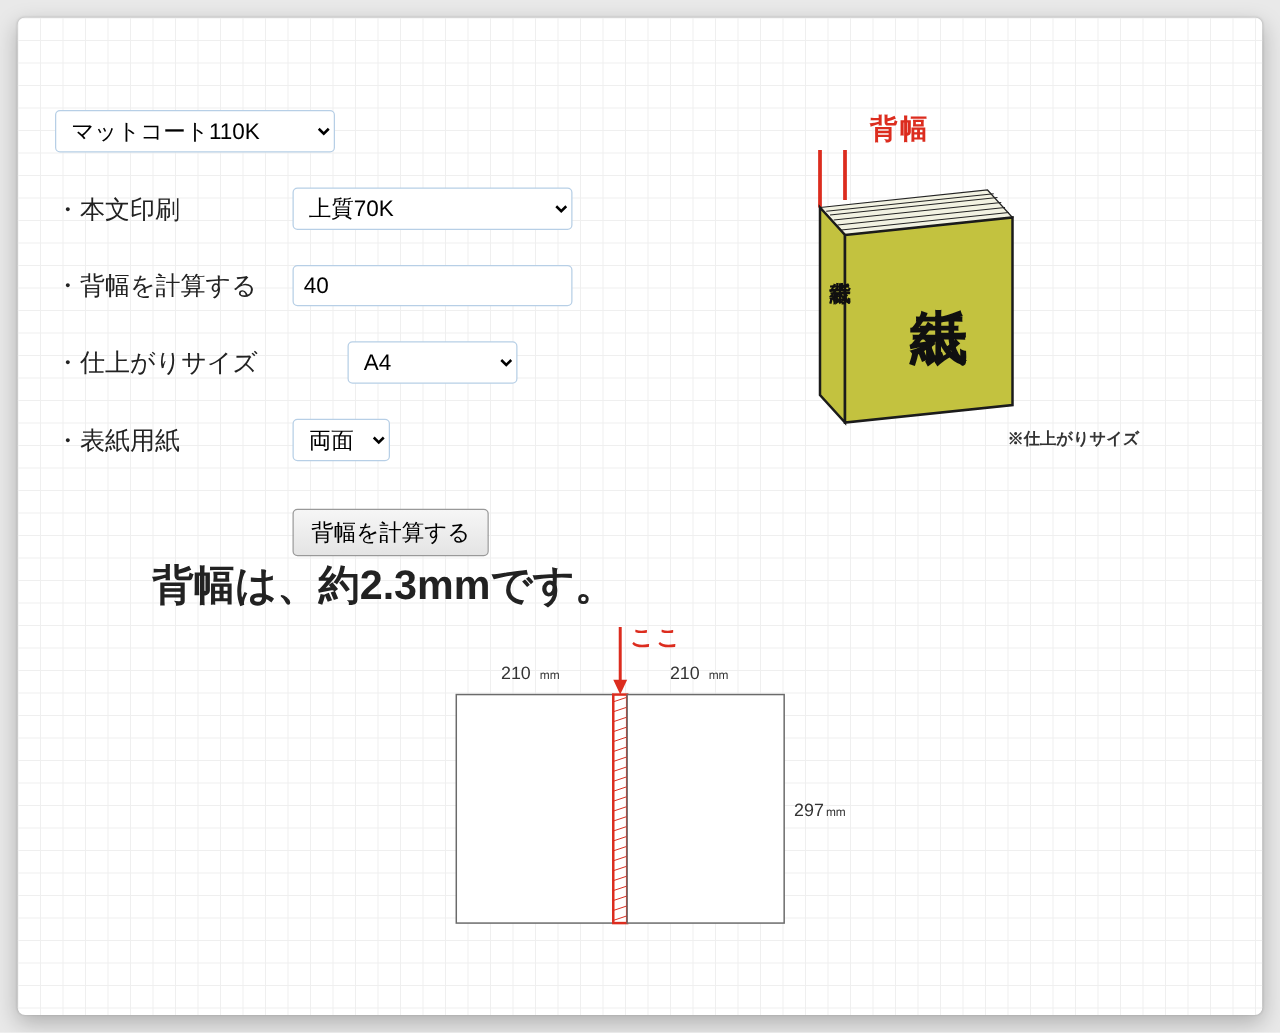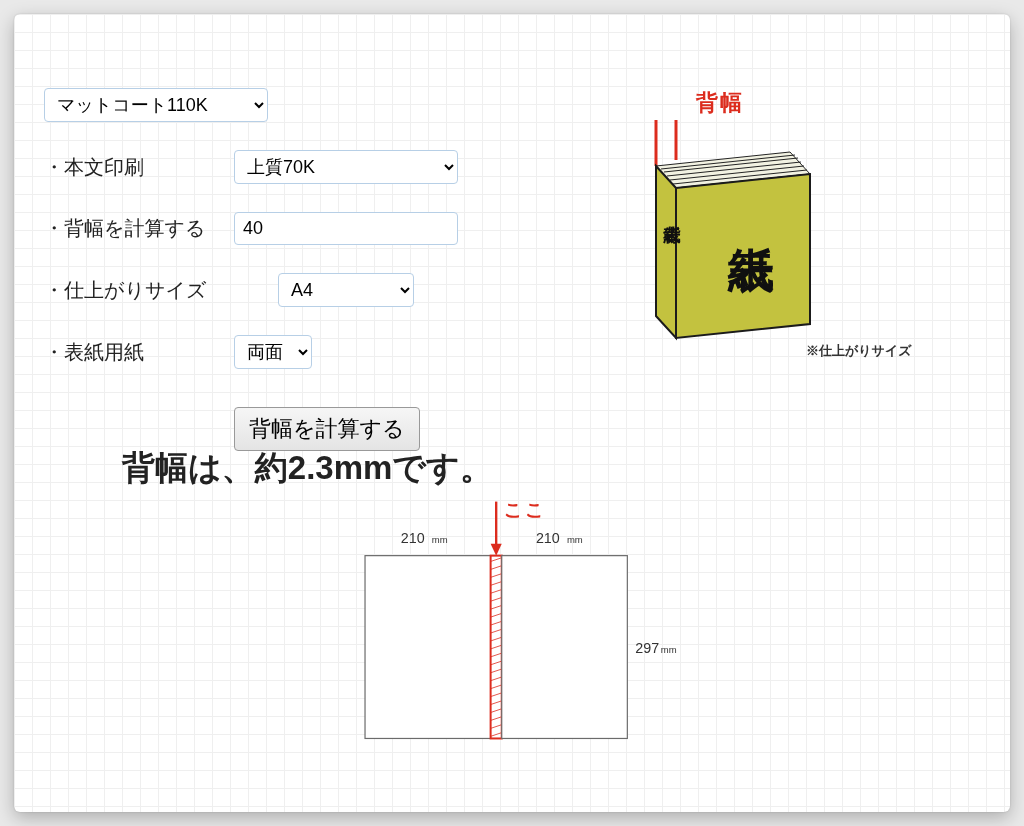--- a/index.html
+++ b/index.html
@@ -59,21 +59,21 @@
   }
   #sel-cover { width: 224px; }
   #sel-body  { width: 224px; }
   #inp-pages { width: 224px; }
   #sel-size  { width: 136px; margin-left: 44px; }
   #sel-duplex{ width: 78px; }
 
   .calc-btn {
     margin-left: 190px;
     margin-top: 10px;
-    font-size: 22px;
+    font-size: 18px;
     padding: 6px 14px;
     border: 1px solid #999;
     border-radius: 4px;
     background: linear-gradient(#f6f6f6, #e4e4e4);
     cursor: pointer;
     font-family: inherit;
   }
 
   
   .result {

